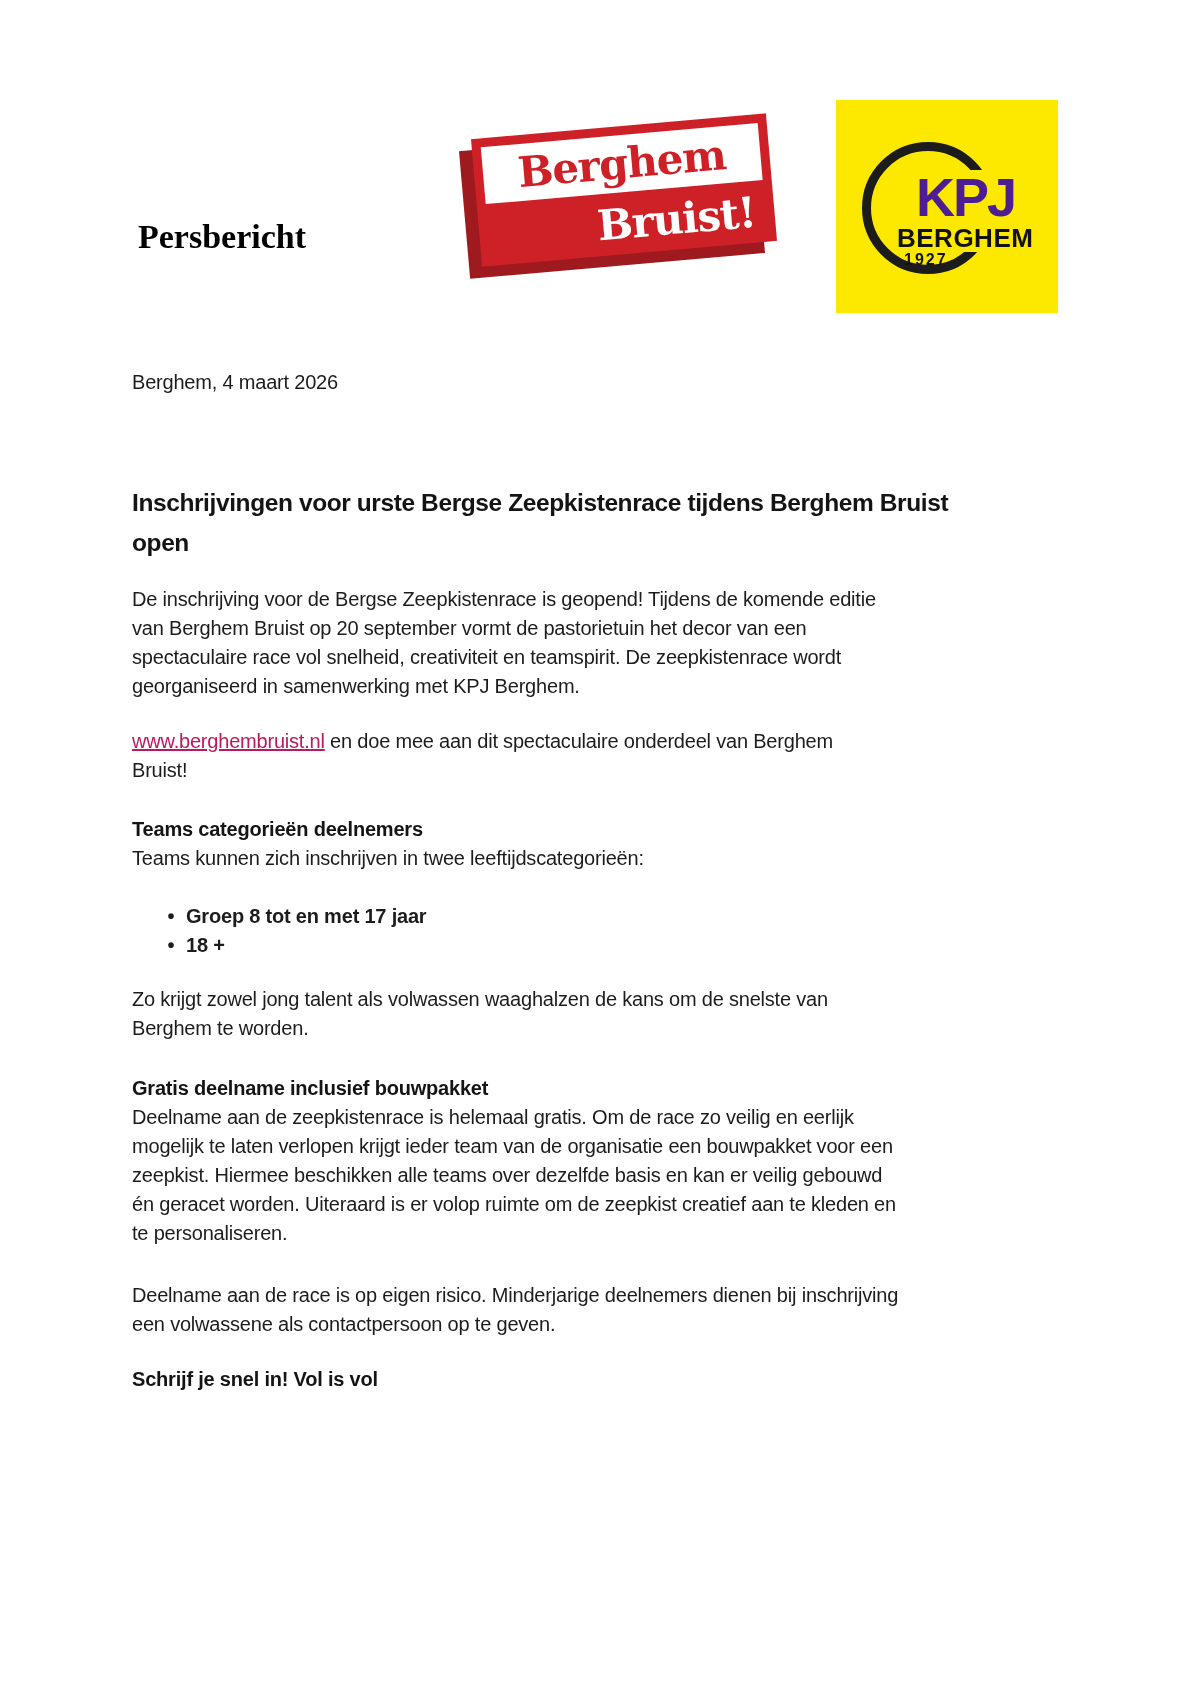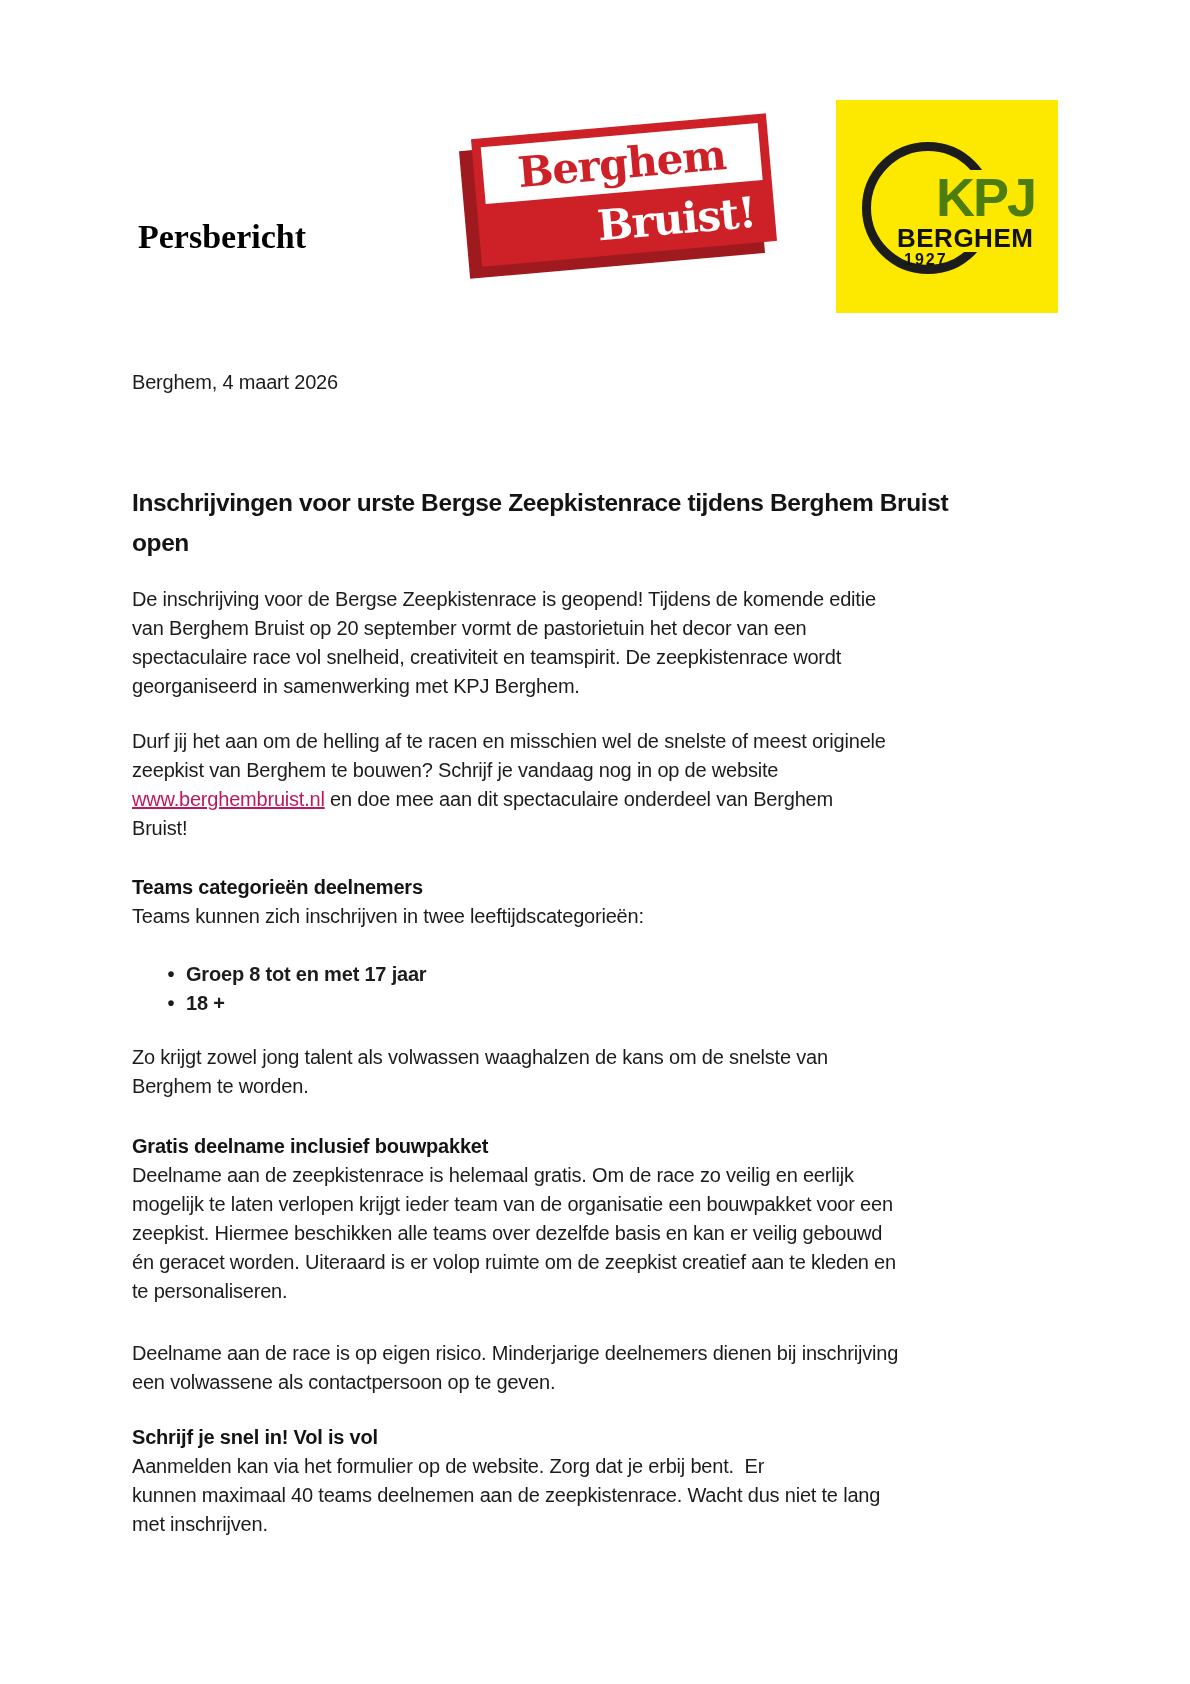--- a/index.html
+++ b/index.html
@@ -26,21 +26,21 @@
   .bb-text-white { font-family:"DejaVu Serif", serif; font-weight:bold; font-size:42px; color:#ffffff; letter-spacing:-1px; }
 
   
   .kpj-logo { position:absolute; left:836px; top:100px; width:222px; height:213px; background:#fde800; }
   .kpj-ring {
     position:absolute; left:26px; top:42px; width:114px; height:114px;
     border:9px solid #1c1c1c; border-radius:50%;
   }
   .kpj-name {
     position:absolute; left:76px; top:70px; background:#fde800; padding:0 4px;
-    font-weight:900; font-size:54px; line-height:54px; letter-spacing:-2px; color:#4d7c0f;margin-left:20px;
+    font-weight:900; font-size:54px; line-height:54px; letter-spacing:-2px; color:#4c1d95;
   }
   .kpj-sub {
     position:absolute; left:58px; top:124px; background:#fde800; padding:0 3px;
     font-weight:bold; font-size:26px; line-height:28px; letter-spacing:0.5px; color:#121212;
   }
   .kpj-year {
     position:absolute; left:68px; top:154px;
     font-weight:bold; font-size:16px; line-height:12px; letter-spacing:2px; color:#121212;
   }
 
@@ -105,23 +105,21 @@
     <p class="date">Berghem, 4 maart 2026</p>
 
     <h2 class="headline">Inschrijvingen voor urste Bergse Zeepkistenrace tijdens Berghem Bruist
 open</h2>
 
     <p class="body mt-intro">De inschrijving voor de Bergse Zeepkistenrace is geopend! Tijdens de komende editie
 van Berghem Bruist op 20 september vormt de pastorietuin het decor van een
 spectaculaire race vol snelheid, creativiteit en teamspirit. De zeepkistenrace wordt
 georganiseerd in samenwerking met KPJ Berghem.</p>
 
-    <p class="body mt-invite"><span>Durf jij het aan om de helling af te racen en misschien wel de snelste of meest originele
-zeepkist van Berghem te bouwen? Schrijf je vandaag nog in op de website
-</span><a class="link" href="#">www.berghembruist.nl</a><span> en doe mee aan dit spectaculaire onderdeel van Berghem
+    <p class="body mt-invite"><a class="link" href="#">www.berghembruist.nl</a><span> en doe mee aan dit spectaculaire onderdeel van Berghem
 Bruist!</span></p>
 
     <h3 class="subhead mt-h2">Teams categorieën deelnemers</h3>
     <p class="body">Teams kunnen zich inschrijven in twee leeftijdscategorieën:</p>
 
     <ul class="bullets mt-bullets">
       <li class="bullet-item">
         <span class="dot">•</span>
         <span class="bullet-text">Groep 8 tot en met 17 jaar</span>
       </li>
@@ -137,18 +135,15 @@
     <h3 class="subhead mt-h3">Gratis deelname inclusief bouwpakket</h3>
     <p class="body">Deelname aan de zeepkistenrace is helemaal gratis. Om de race zo veilig en eerlijk
 mogelijk te laten verlopen krijgt ieder team van de organisatie een bouwpakket voor een
 zeepkist. Hiermee beschikken alle teams over dezelfde basis en kan er veilig gebouwd
 én geracet worden. Uiteraard is er volop ruimte om de zeepkist creatief aan te kleden en
 te personaliseren.</p>
     <p class="body mt-p5">Deelname aan de race is op eigen risico. Minderjarige deelnemers dienen bij inschrijving
 een volwassene als contactpersoon op te geven.</p>
 
     <h3 class="subhead mt-h4">Schrijf je snel in! Vol is vol</h3>
-    <p class="body">Aanmelden kan via het formulier op de website. Zorg dat je erbij bent.  Er
-kunnen maximaal 40 teams deelnemen aan de zeepkistenrace. Wacht dus niet te lang
-met inschrijven.</p>
 
   </div>
 </div>
 
 </body></html>

